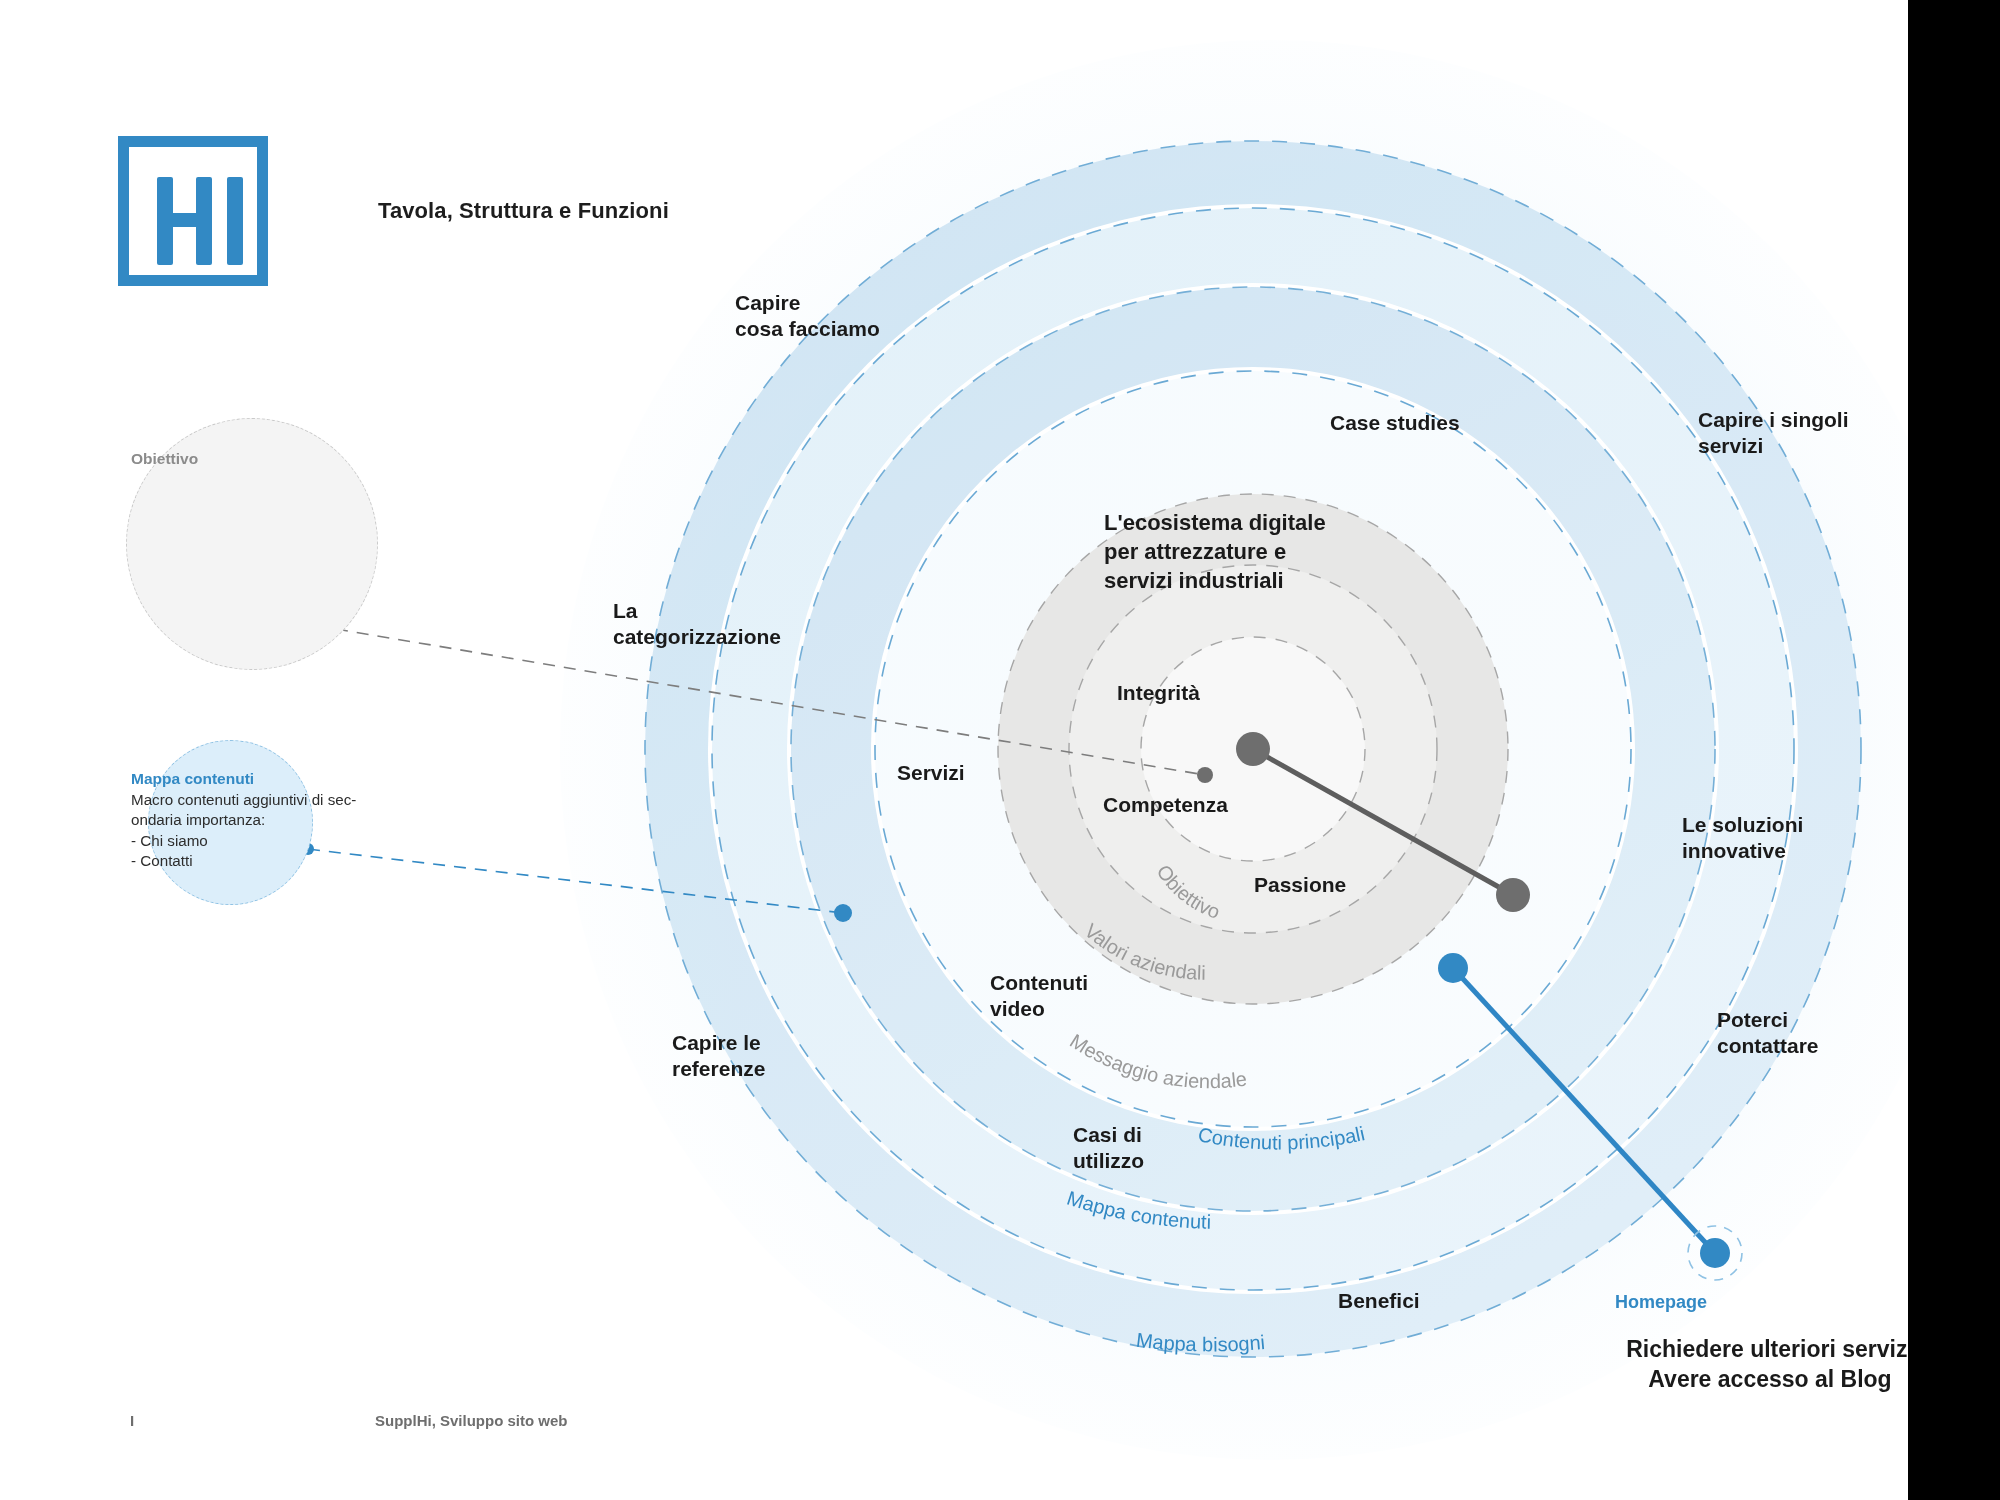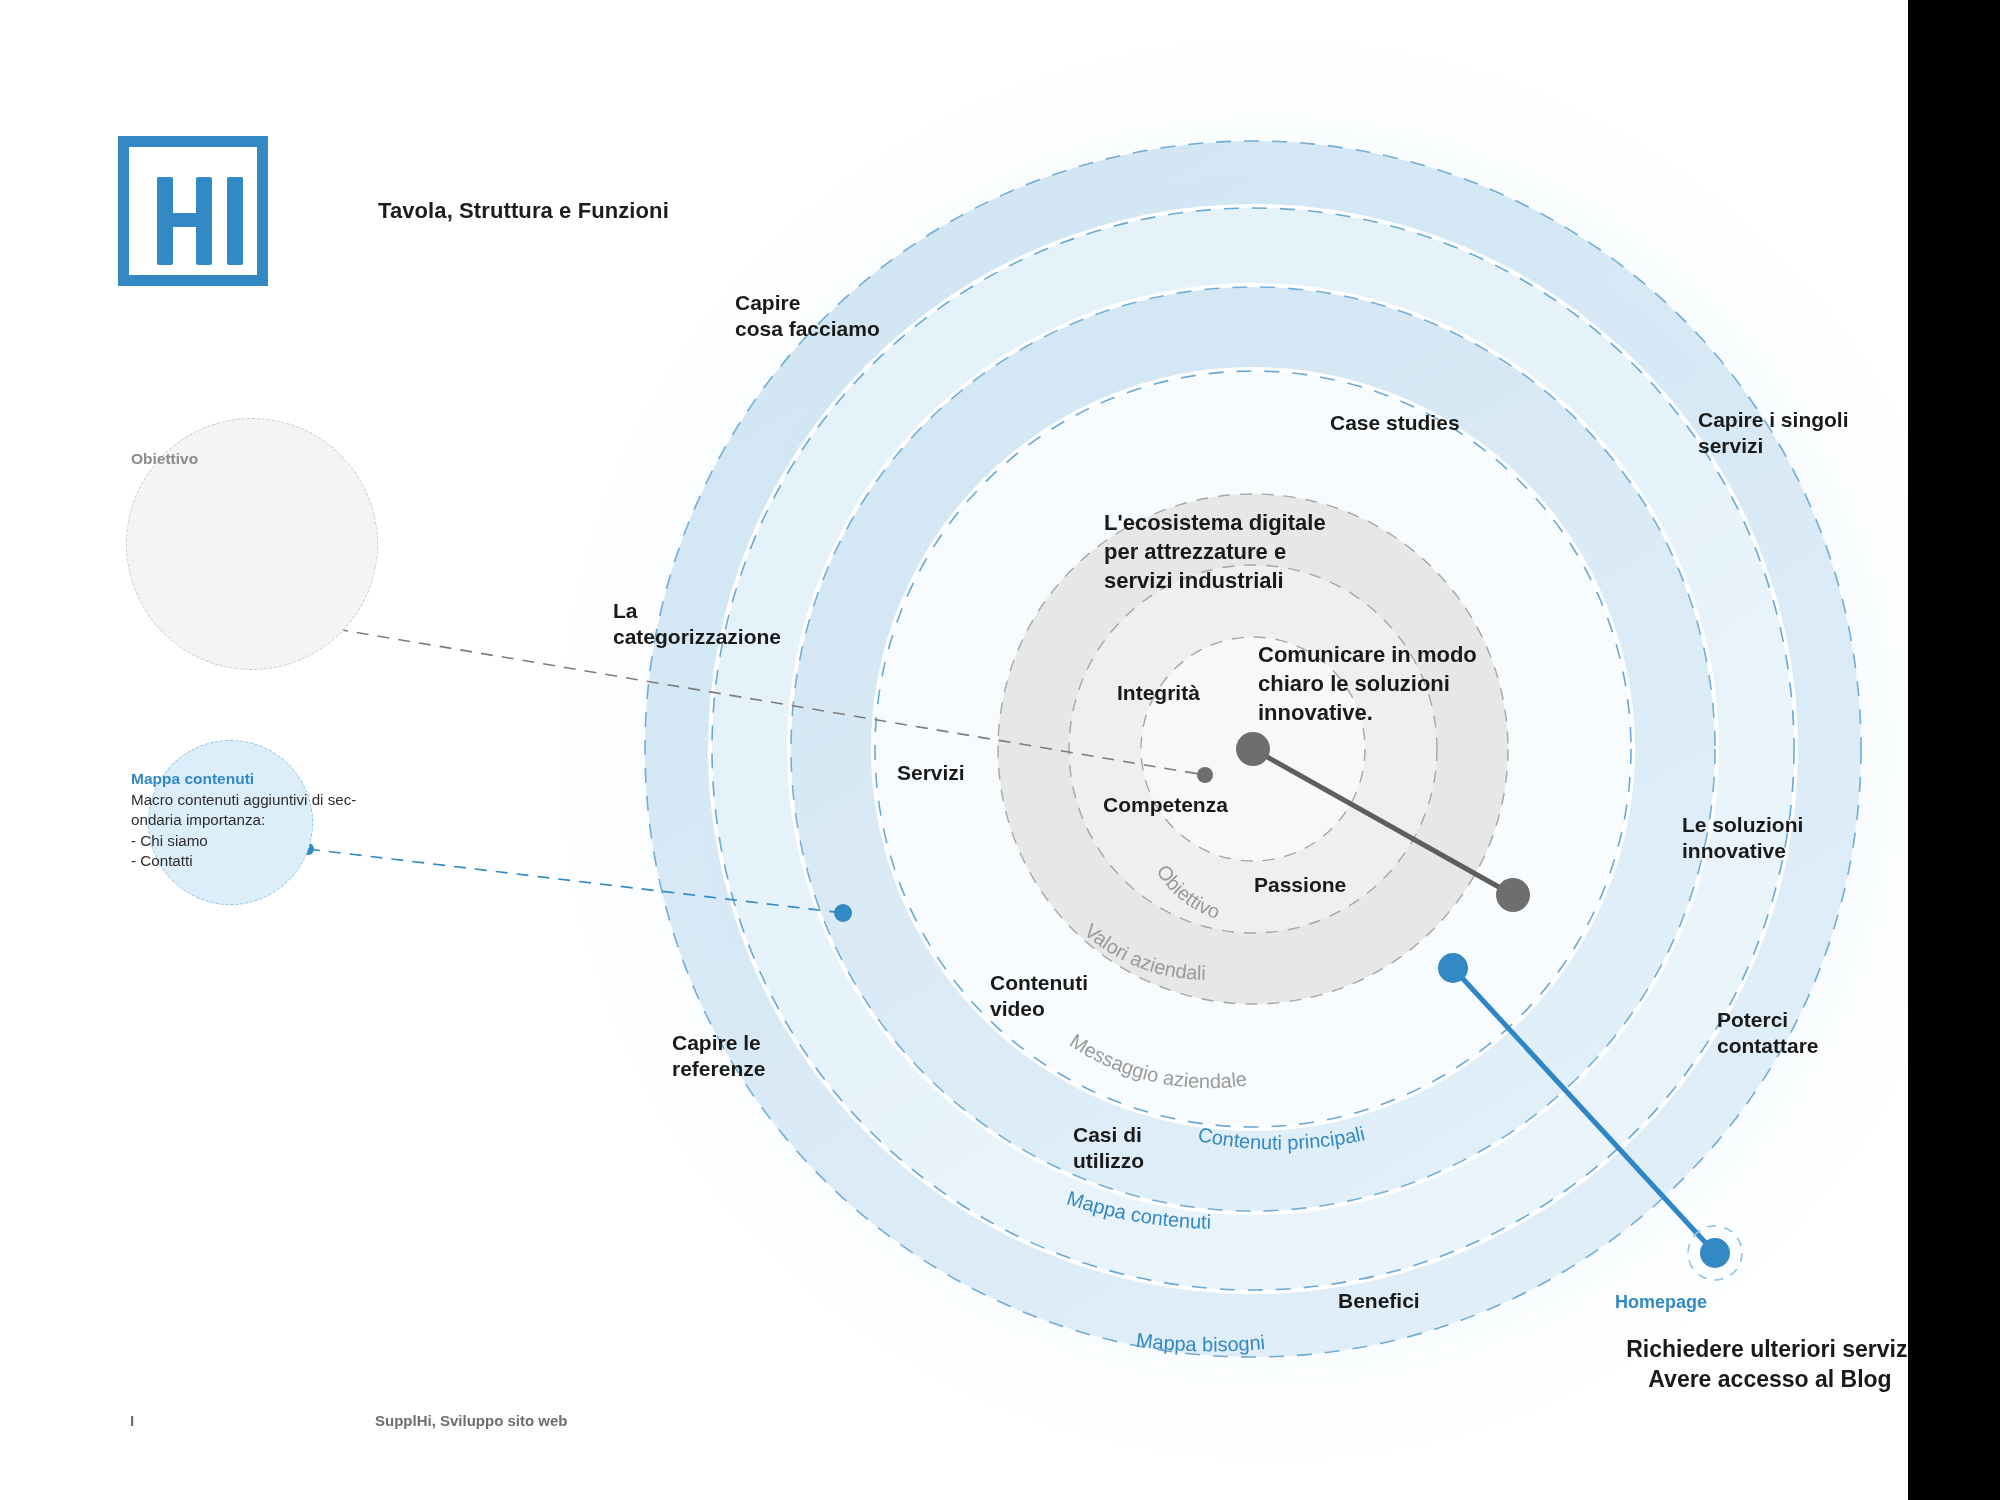--- a/index.html
+++ b/index.html
@@ -233,23 +233,20 @@
   <div class="callout" id="callout-mappa"></div>
   <div id="mappa-head">Mappa contenuti</div>
   <div class="callout-text" id="mappa-body">Macro contenuti aggiuntivi di sec-
 ondaria importanza:
 - Chi siamo
 - Contatti</div>
 
   <div class="lbl core" style="left:1104px; top:508px;">L'ecosistema digitale
 per attrezzature e
 servizi industriali</div>
-  <div class="lbl core" style="left:1258px; top:640px;">Comunicare in modo
-chiaro le soluzioni
-innovative.</div>
 
   <div class="lbl" style="left:1117px; top:680px;">Integrità</div>
   <div class="lbl" style="left:1103px; top:792px;">Competenza</div>
   <div class="lbl" style="left:1254px; top:872px;">Passione</div>
 
   <div class="lbl" style="left:1330px; top:410px;">Case studies</div>
   <div class="lbl" style="left:897px; top:760px;">Servizi</div>
   <div class="lbl" style="left:990px; top:970px;">Contenuti
 video</div>
   <div class="lbl" style="left:1073px; top:1122px;">Casi di

